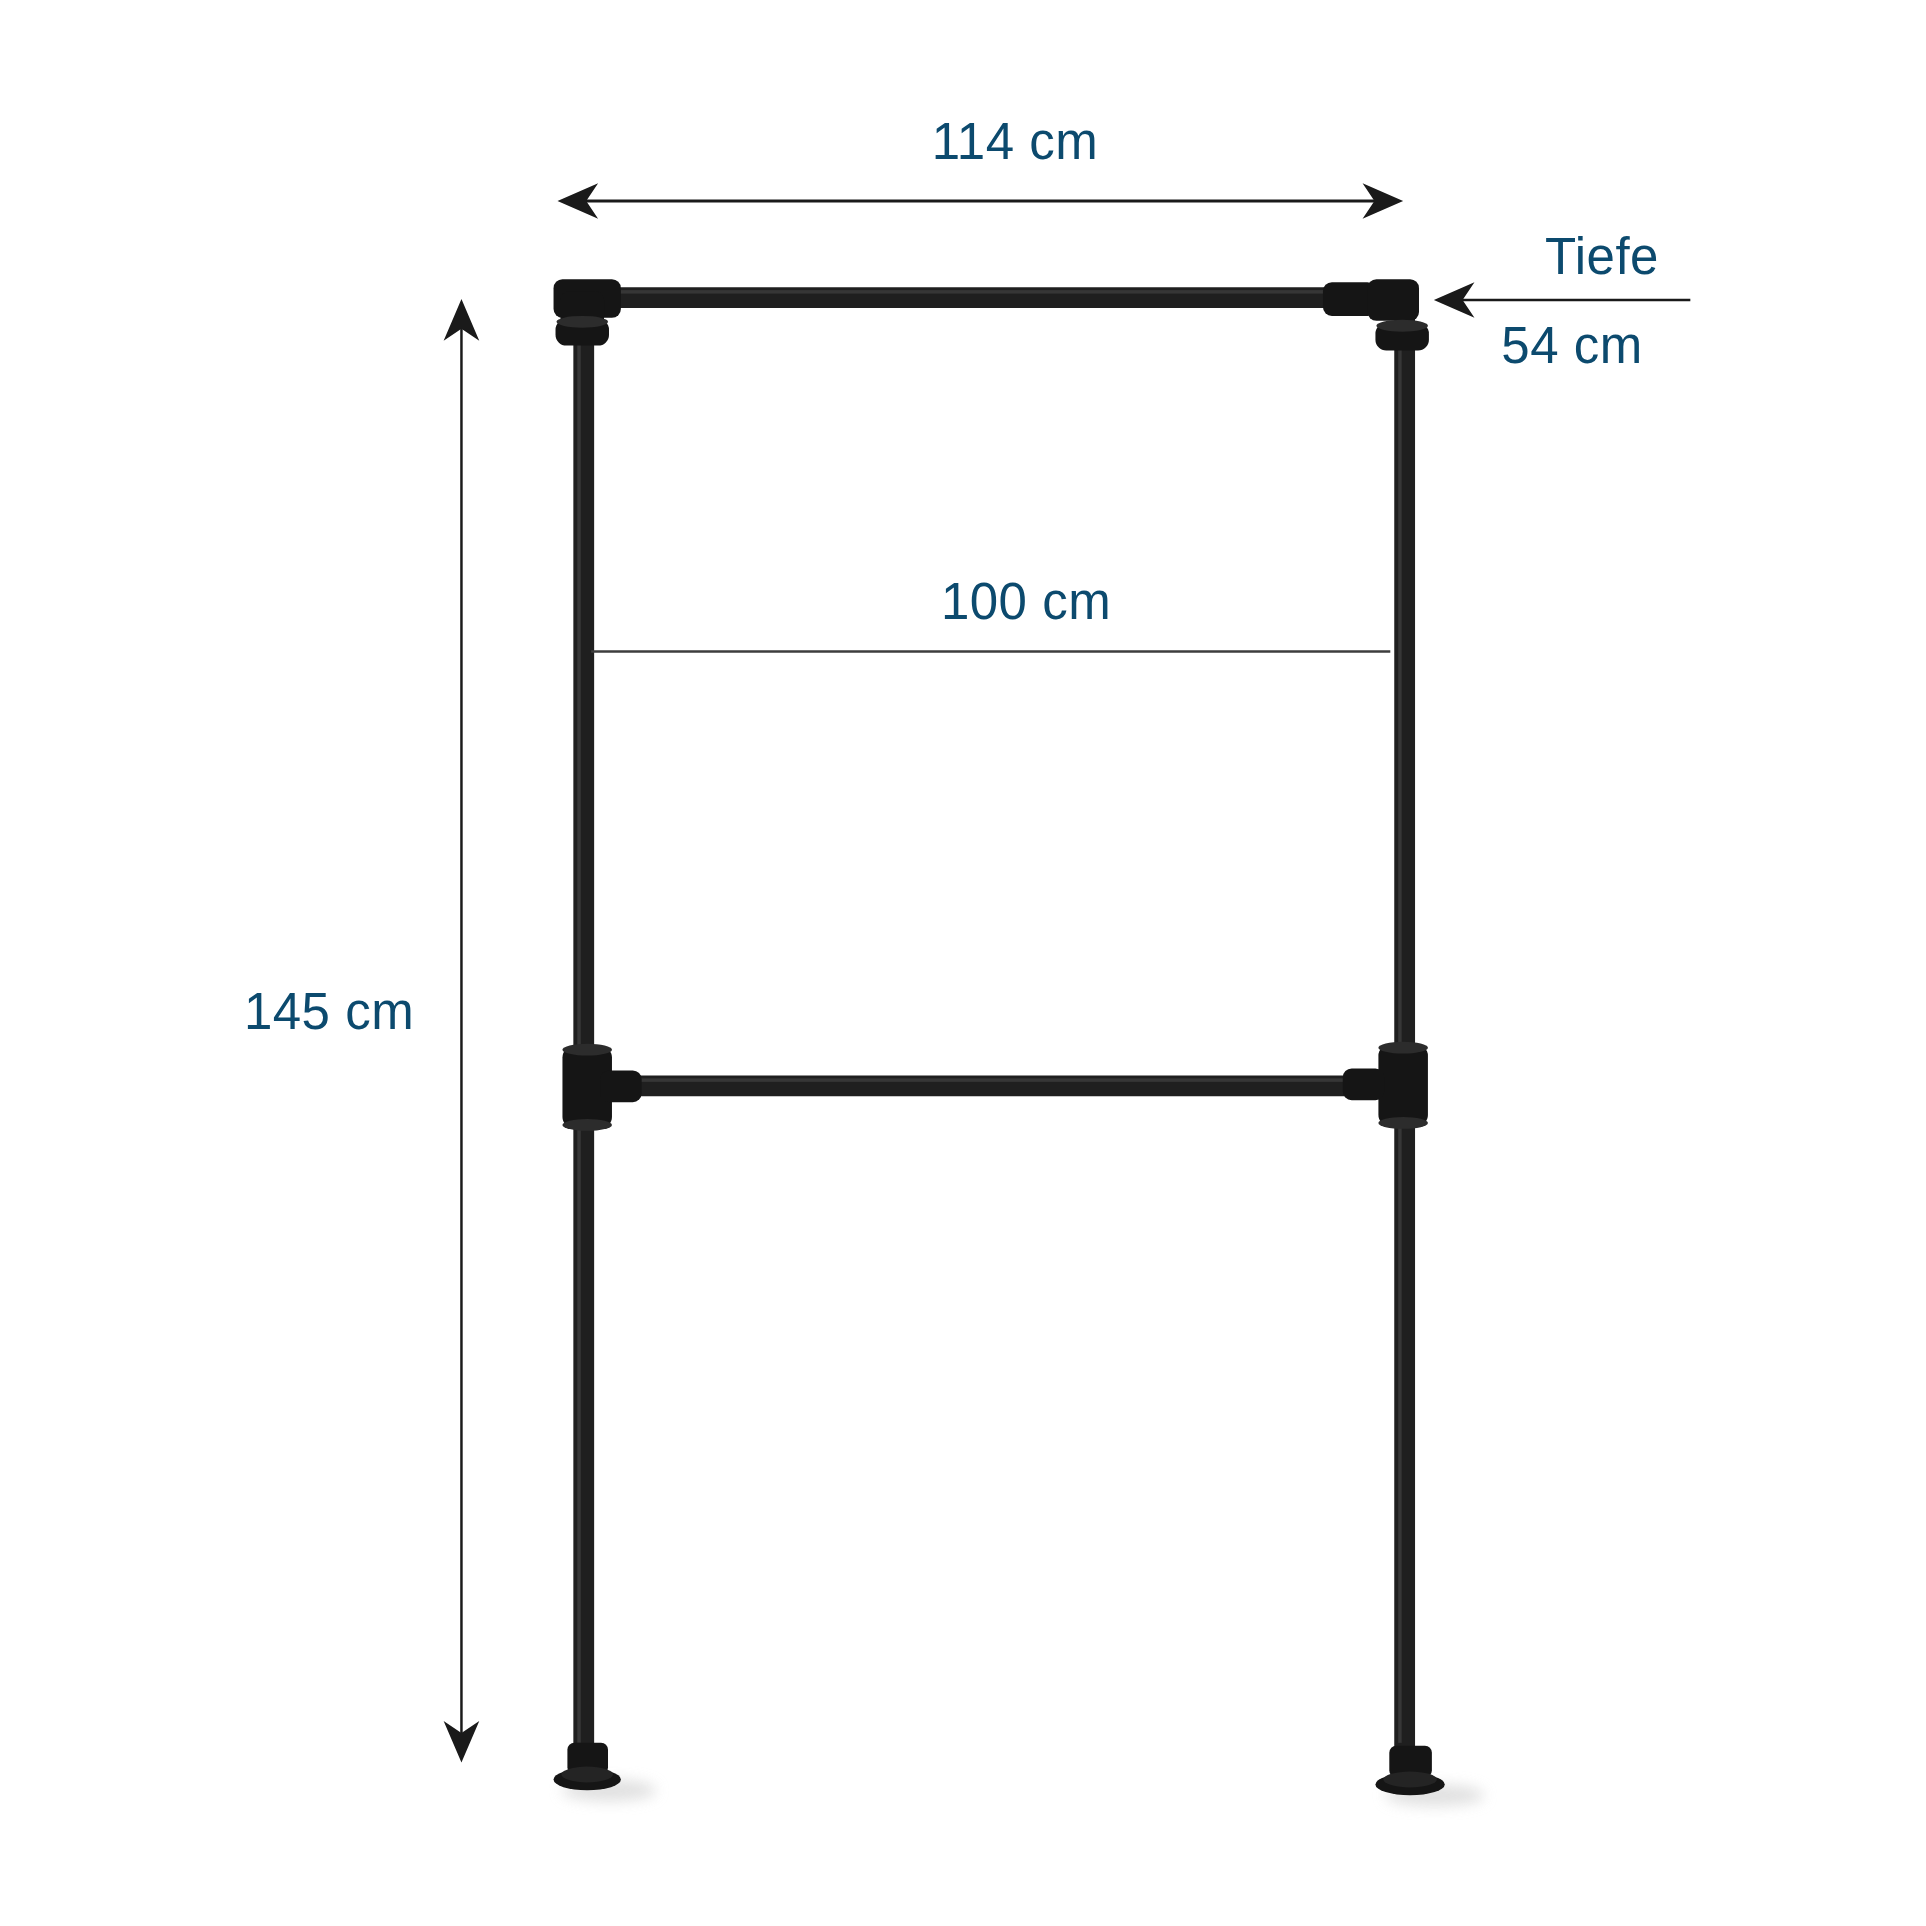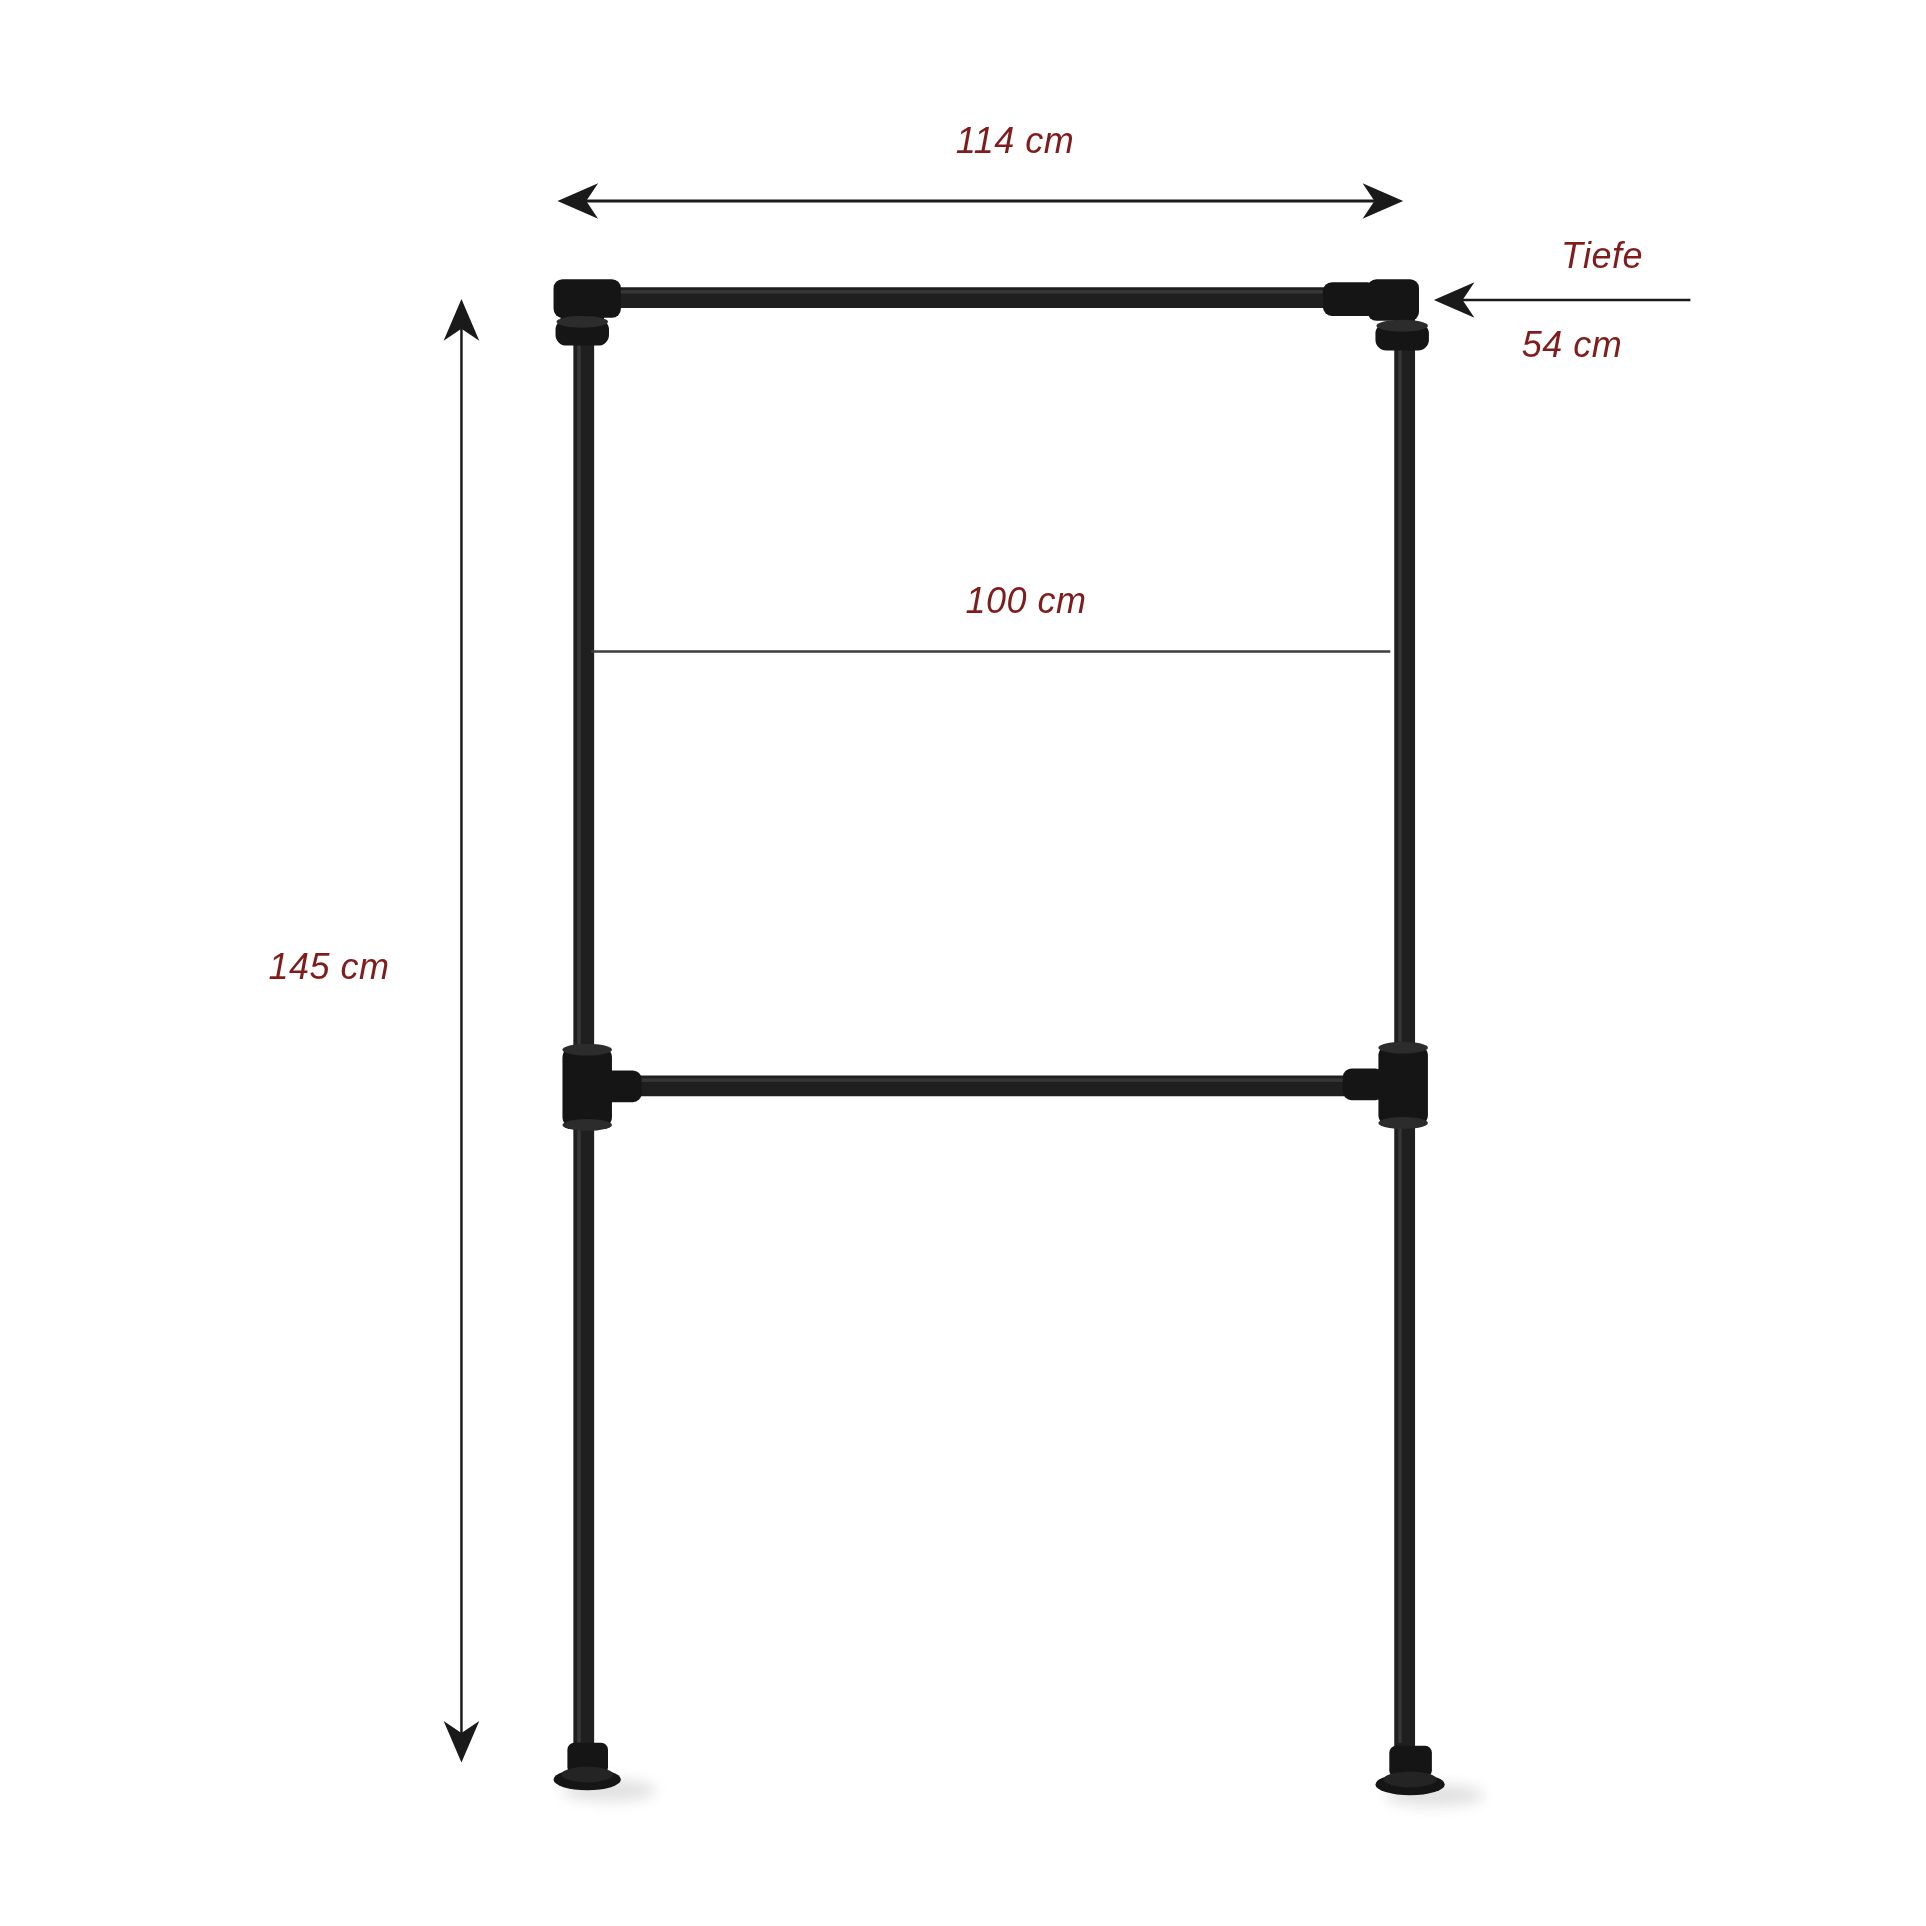--- a/index.html
+++ b/index.html
@@ -8,26 +8,25 @@
     width: 1927px;
     height: 1927px;
     background: #ffffff;
     overflow: hidden;
     font-family: "Liberation Sans", sans-serif;
   }
   .canvas svg { position: absolute; left: 0; top: 0; }
   .dim-label {
     position: absolute;
     transform: translate(-50%, -50%);
-    font-size: 36px;
+    font-size: 51px;
     line-height: 1;
-    color: #7f1d1d;
+    color: #0c4a6e;
     white-space: nowrap;
     letter-spacing: 0.5px;
-    font-style: italic;
   }
 </style>
 </head>
 <body>
 
 <div class="canvas">
 
   <svg width="1927" height="1927" viewBox="0 0 1946 1946">
     <defs>
       <filter id="softblur" x="-60%" y="-60%" width="220%" height="220%">
@@ -111,16 +110,16 @@
   </svg>
 
   <div class="dim-label" style="left:1015px; top:141px;">114 cm</div>
 
   <div class="dim-label" style="left:1570px; top:256px;margin-left:32px;">Tiefe</div>
 
   <div class="dim-label" style="left:1572px; top:345px;">54 cm</div>
 
   <div class="dim-label" style="left:1026px; top:601px;">100 cm</div>
 
-  <div class="dim-label" style="left:329px; top:967px;">145 cm</div>
+  <div class="dim-label" style="left:329px; top:1011px;">145 cm</div>
 
 </div>
 
 
 </body></html>

